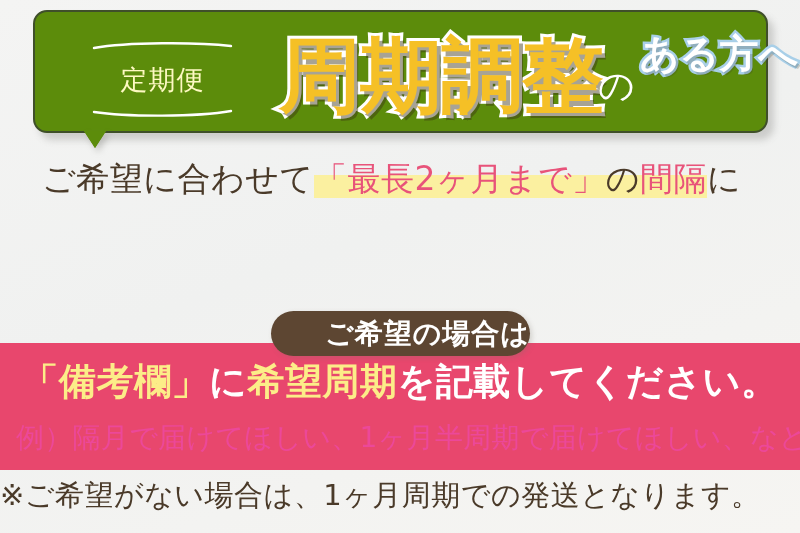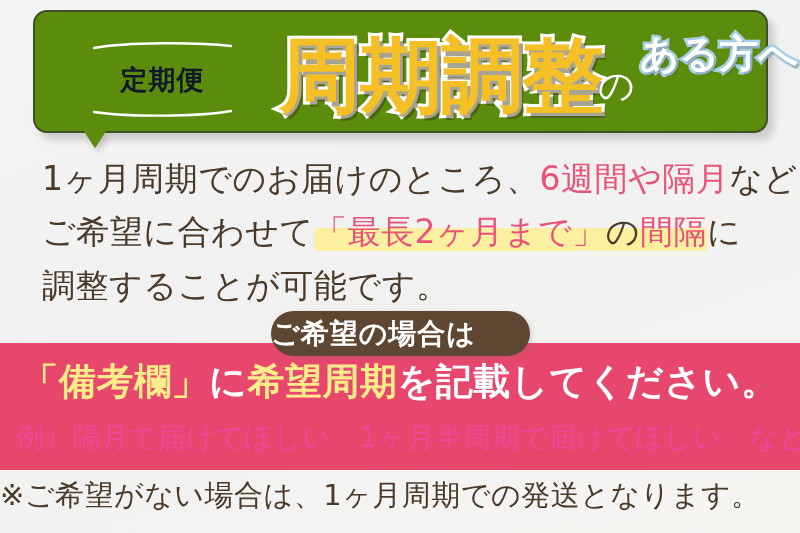--- a/index.html
+++ b/index.html
@@ -41,23 +41,23 @@
   }
 
   
   #kicker-group{
     position:absolute;
     left:55px; top:34px;
     width:145px; height:66px;
     display:flex; align-items:center; justify-content:center;
   }
   #kicker-text{
-    color:#0f172a;
+    color:#fef9c3;
     font-size:27px;
-    font-weight:700;
+    font-weight:400;
     letter-spacing:1px;
     line-height:1;
     white-space:nowrap;
   }
   .kicker-rule{
     position:absolute;
     left:2px; width:141px; height:10px;
     overflow:hidden;
   }
   .kicker-rule svg{ display:block; }
@@ -163,21 +163,21 @@
     white-space:nowrap;
   }
 
   
   #badge-pill{
     position:absolute;
     left:271px; top:311px;
     width:259px; height:45px;
     background:#5d4632;
     border-radius:23px;
-    display:flex; align-items:center; justify-content:flex-start;
+    display:flex; align-items:center; justify-content:flex-end;
     box-shadow:2px 2px 5px rgba(120,110,100,0.25);
   }
   #badge-label{
     color:#ffffff;
     font-size:28px;
     font-weight:700;
     letter-spacing:1px;
     line-height:1;
     white-space:nowrap;
   }
@@ -218,23 +218,21 @@
   <div id="headline-main">周期調整</div>
   <div id="headline-no">の</div>
 
   <div id="headline-aside">
     <span class="aside-line">ある方へ</span>
   </div>
 </div>
 <div id="balloon-tail"></div>
 
 <div id="body-copy">
-  <div><span>1ヶ月周期でのお届けのところ、</span><span class="accent-pink">6週間や隔月</span><span>など</span></div>
   <div><span>ご希望に合わせて</span><span class="hl-yellow">「最長2ヶ月まで」</span><span class="hl-yellow-plain">の</span><span class="hl-yellow">間隔</span><span>に</span></div>
-  <div>調整することが可能です。</div>
 </div>
 
 <div id="pink-band"></div>
 
 <div id="pink-line-main"><span class="accent-yellow">「備考欄」</span><span>に</span><span class="accent-yellow">希望周期</span><span>を記載してください。</span></div>
 
 <div id="pink-line-example">例）隔月で届けてほしい、1ヶ月半周期で届けてほしい、など</div>
 
 <div id="badge-pill">
   <span id="badge-label">ご希望の場合は</span>

